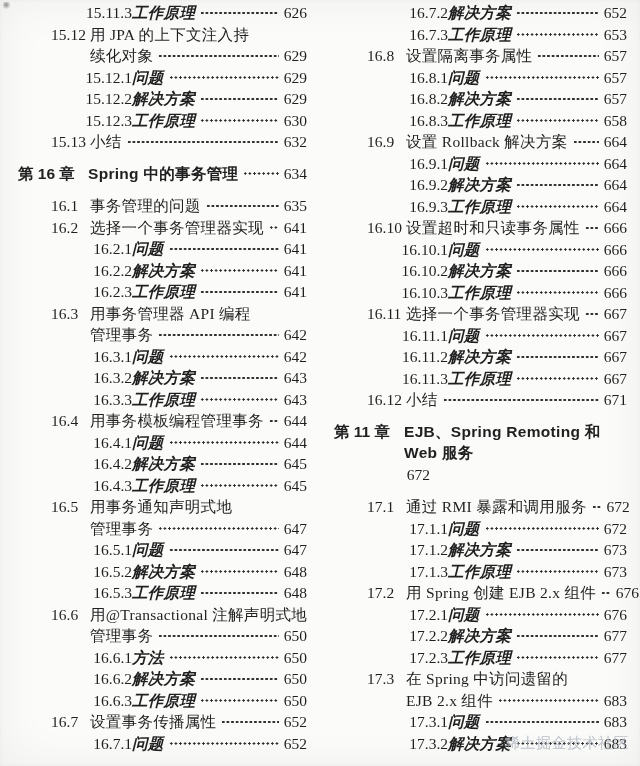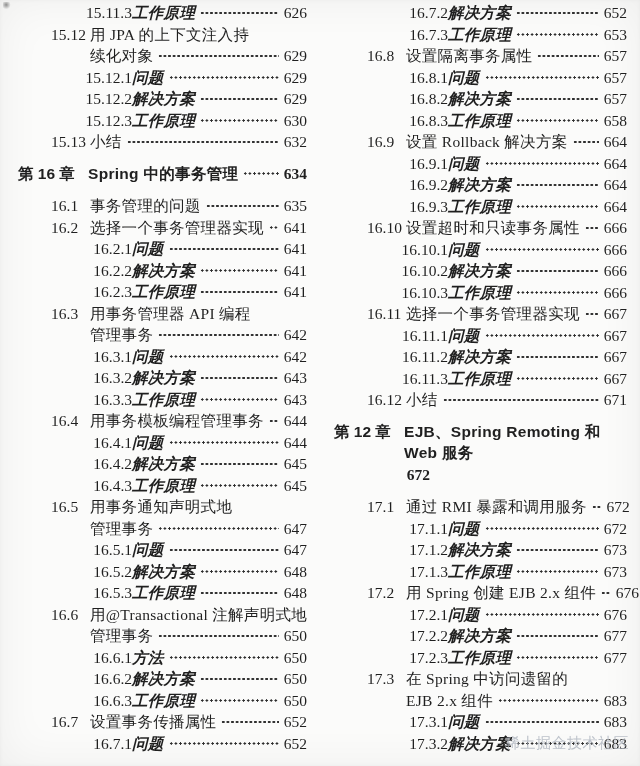--- a/index.html
+++ b/index.html
@@ -59,21 +59,21 @@
   .row.sub .title{font-style:italic;font-weight:bold;}
   .row.chapter{
     font-family:"Liberation Sans","DejaVu Sans",sans-serif;
     font-weight:bold;
     margin-top:10px;
   }
   .row.chapter .num{width:70px;}
   .row.chapter .page-num,
   .row.cont-chapter .page-num{
     font-family:"Liberation Serif","DejaVu Serif",serif;
-    font-weight:bold;
+    font-weight:normal;
     text-align:right;
   }
   .row.cont-section{padding-left:72px;}
   .row.cont-chapter{
     padding-left:70px;
     font-family:"Liberation Sans","DejaVu Sans",sans-serif;
     font-weight:bold;
     flex-direction:column;
   }
   .watermark{
@@ -395,21 +395,21 @@
         <span class="dots"></span>
         <span class="page-num">667</span>
       </div>
       <div class="row section">
         <span class="num">16.12</span>
         <span class="title">小结</span>
         <span class="dots"></span>
         <span class="page-num">671</span>
       </div>
       <div class="row chapter">
-        <span class="num">第 12 章</span>
+        <span class="num">第 11 章</span>
         <span class="title">EJB、Spring Remoting 和</span>
       </div>
       <div class="row cont cont-chapter">
         <span class="title">Web 服务</span>
         <span class="dots"></span>
         <span class="page-num">672</span>
       </div>
       <div class="row section chapter-gap" style="margin-top: 11px;">
         <span class="num">17.1</span>
         <span class="title">通过 RMI 暴露和调用服务</span>

